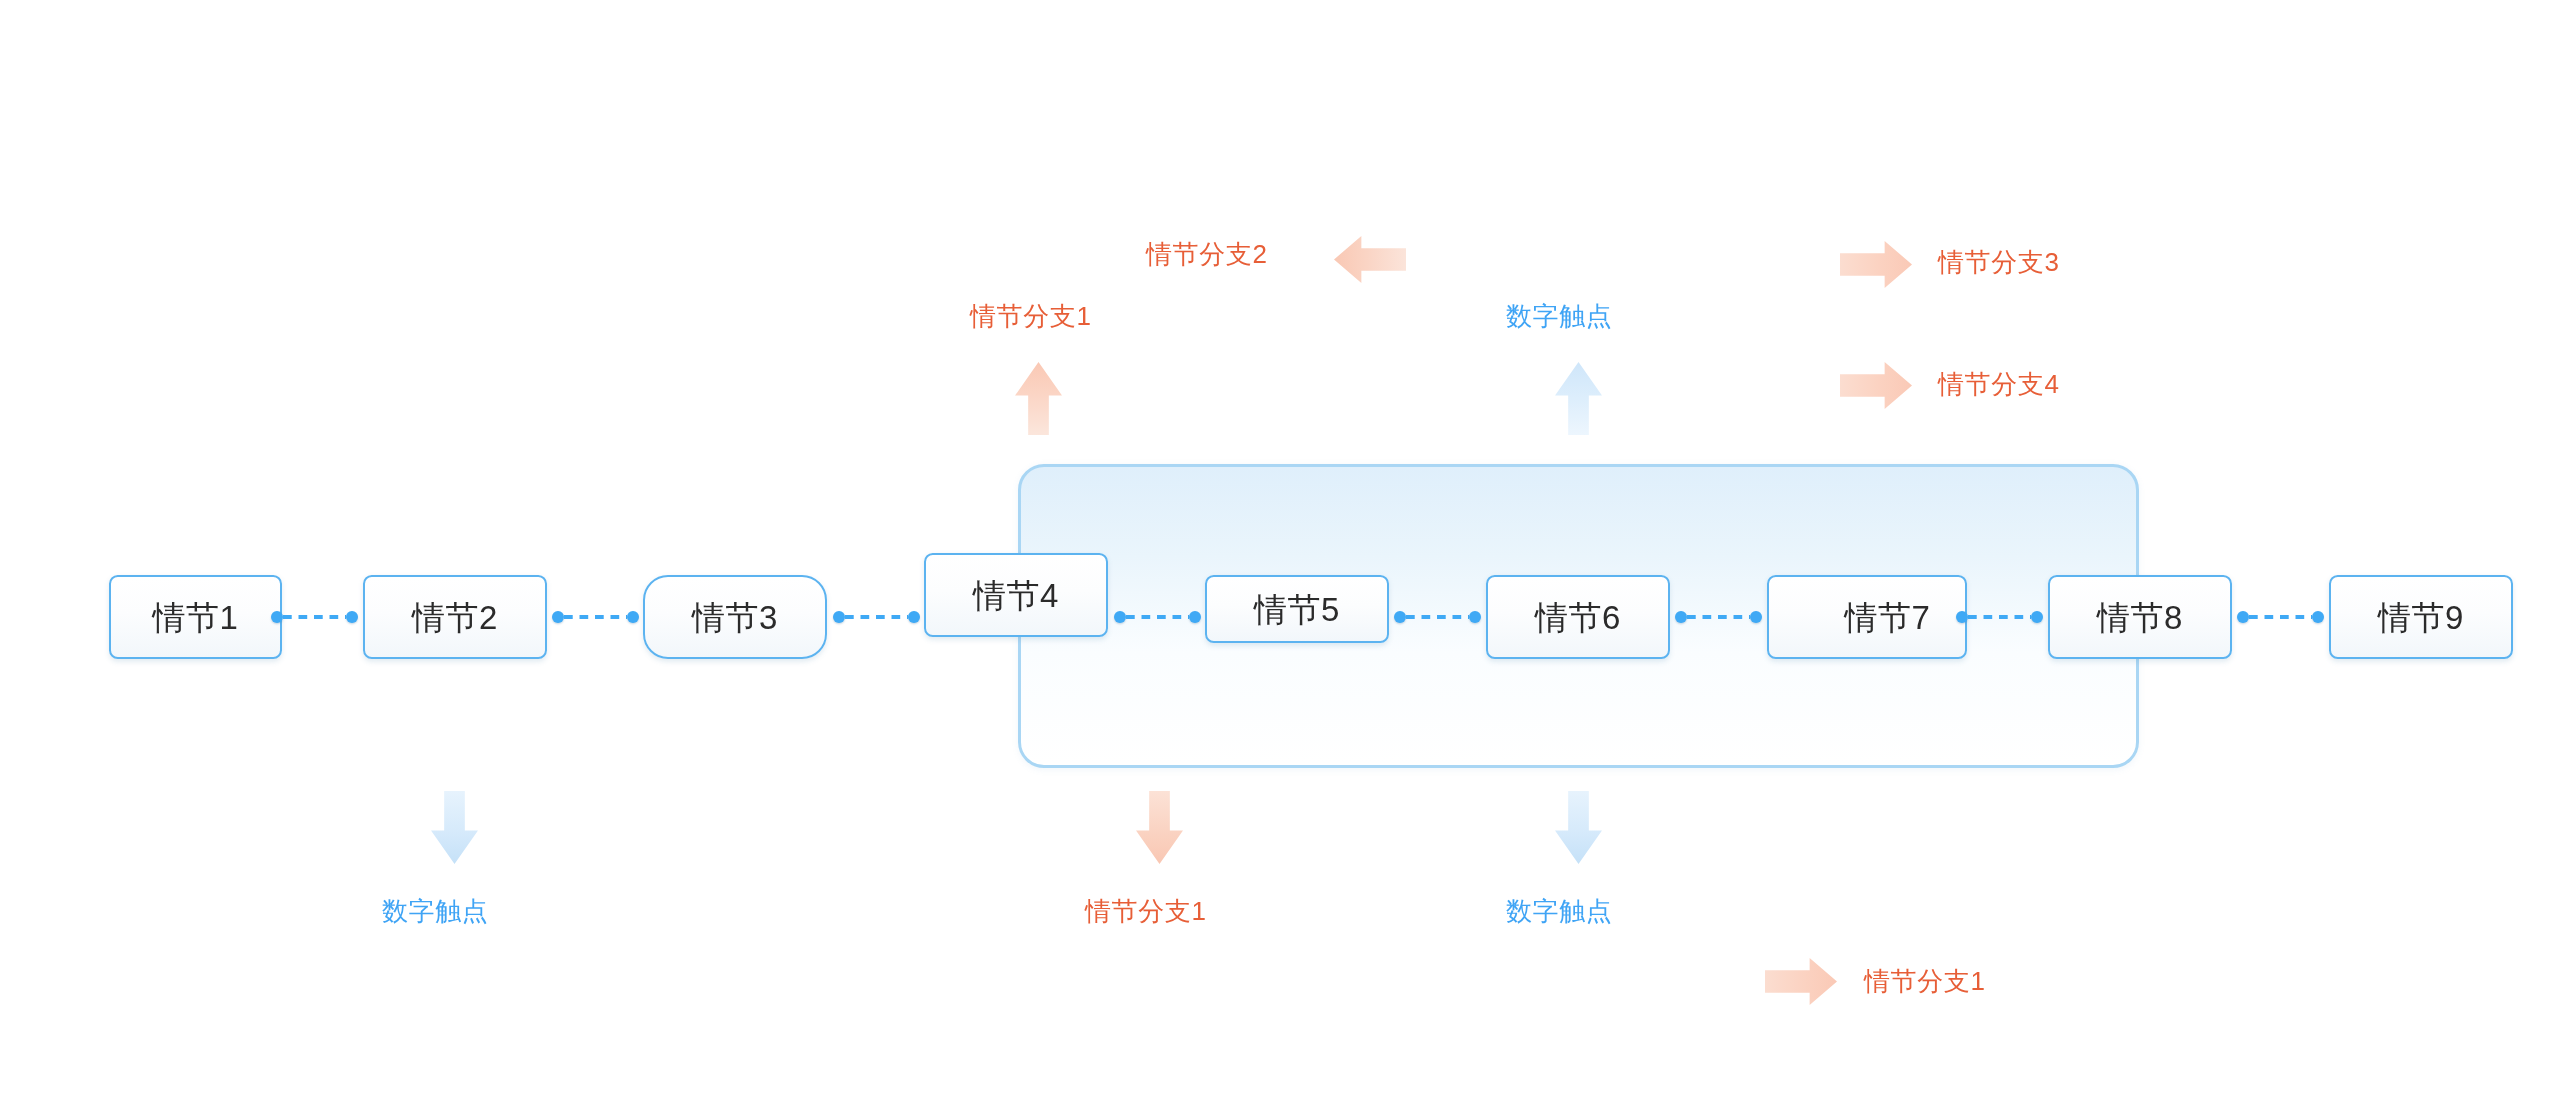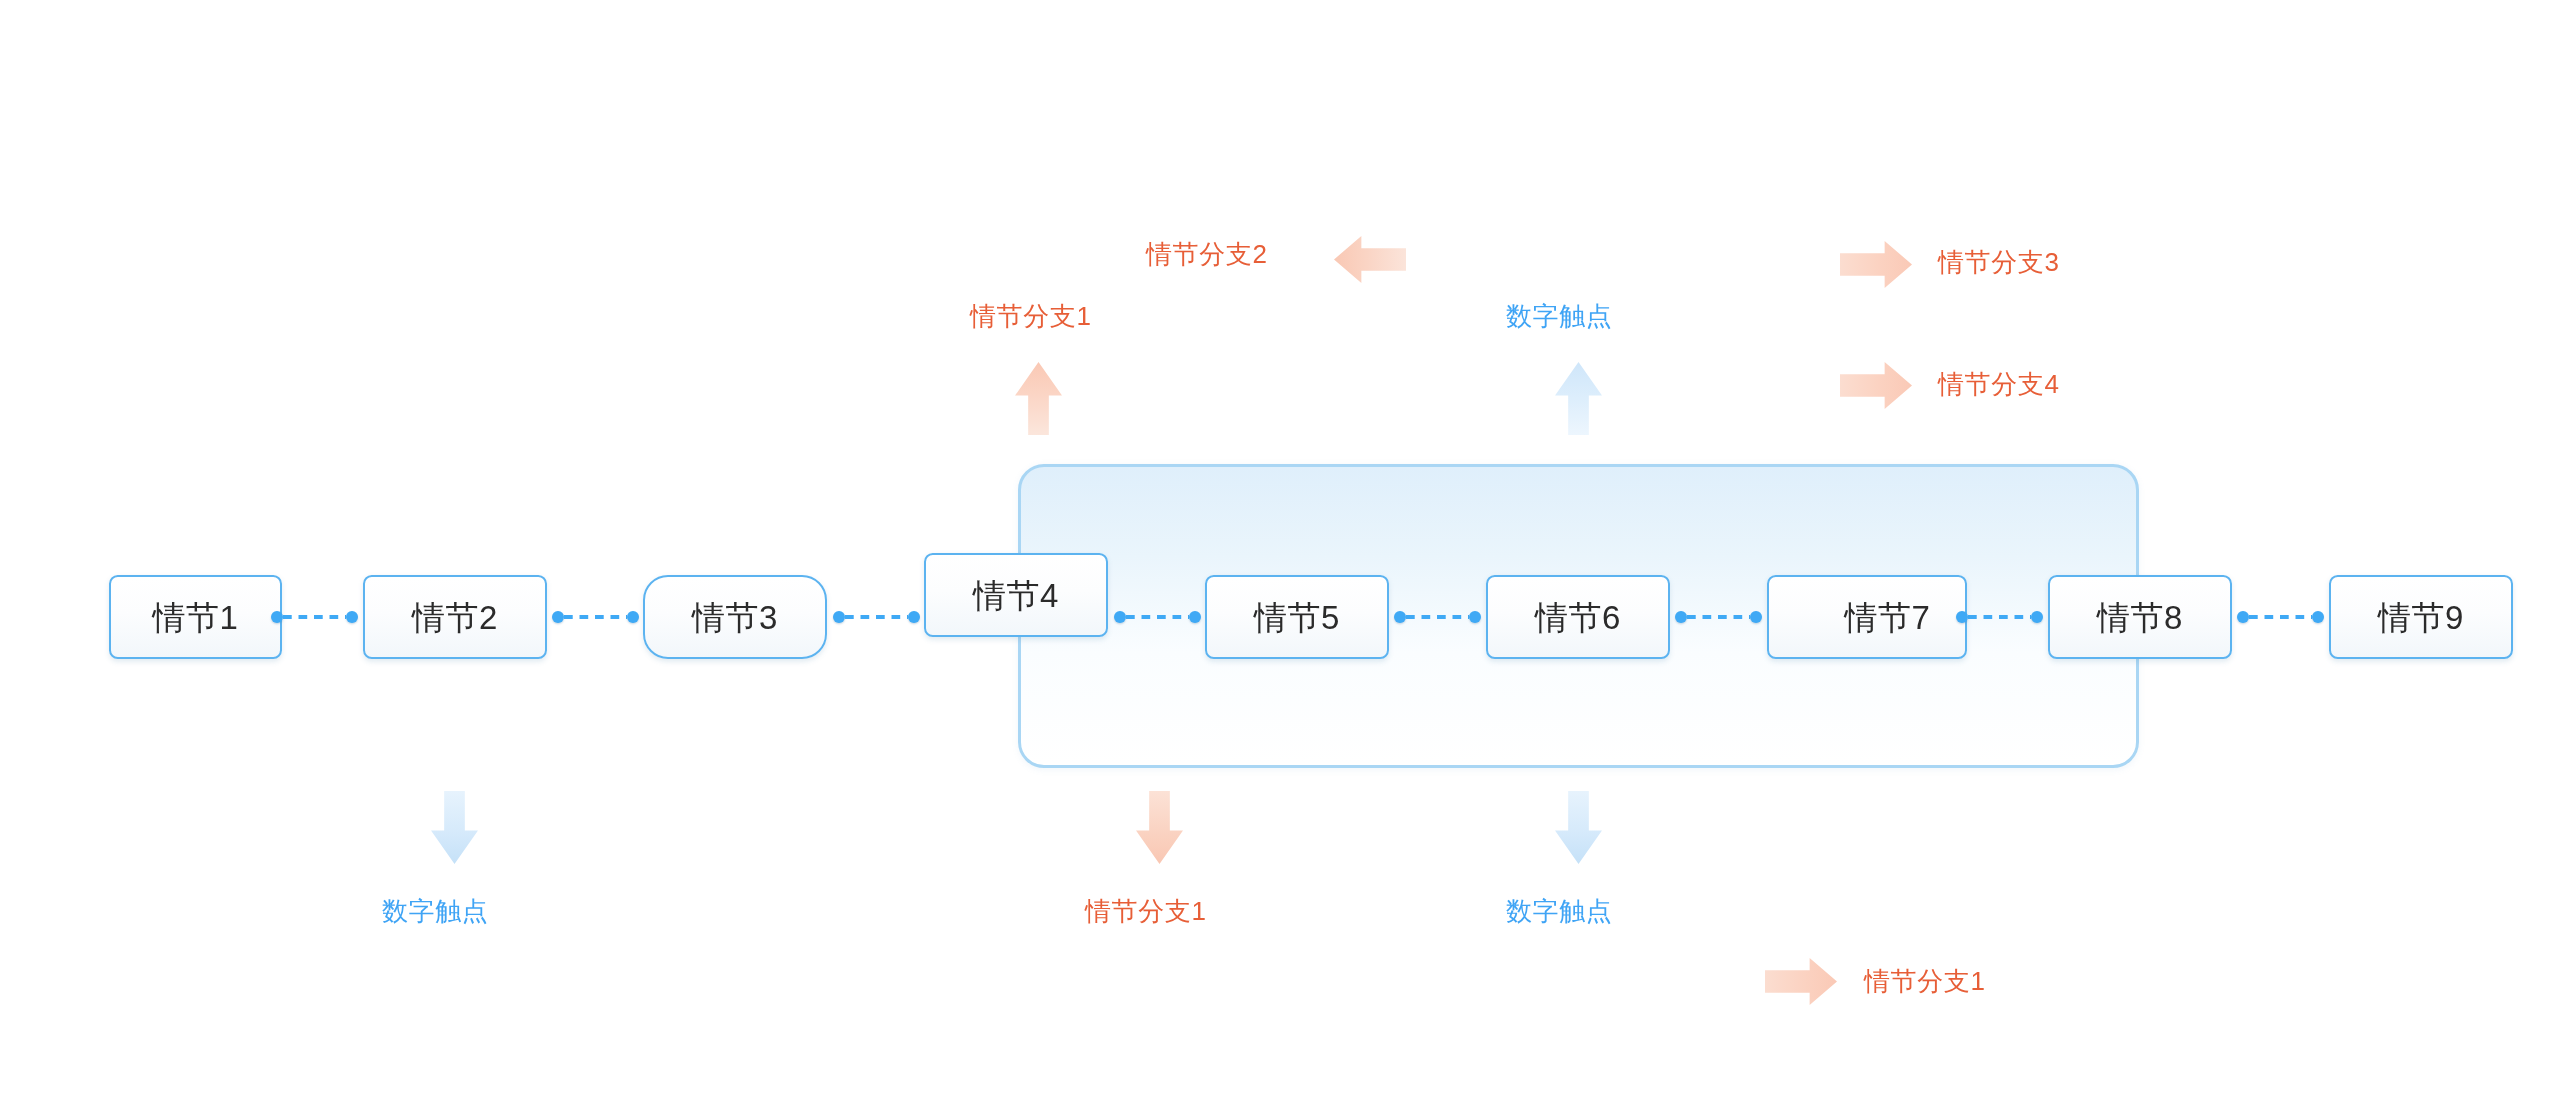--- a/index.html
+++ b/index.html
@@ -136,21 +136,21 @@
   </div>
   <div class="node" style="left:363px; top:575px; width:184px; height:84px;">
     <span class="node-label">情节2</span>
   </div>
   <div class="node" style="left:643px; top:575px; width:184px; height:84px;border-radius:25px;">
     <span class="node-label">情节3</span>
   </div>
   <div class="node" style="left:924px; top:553px; width:184px; height:84px;">
     <span class="node-label">情节4</span>
   </div>
-  <div class="node" style="left:1205px; top:575px; width:184px; height:84px;">
+  <div class="node" style="left:1205px; top:575px; width:184px; height:68px;">
     <span class="node-label">情节5</span>
   </div>
   <div class="node" style="left:1486px; top:575px; width:184px; height:84px;">
     <span class="node-label">情节6</span>
   </div>
   <div class="node" style="left:1767px; top:575px; width:200px; height:84px;padding-left:41px;">
     <span class="node-label">情节7</span>
   </div>
   <div class="node" style="left:2048px; top:575px; width:184px; height:84px;">
     <span class="node-label">情节8</span>

